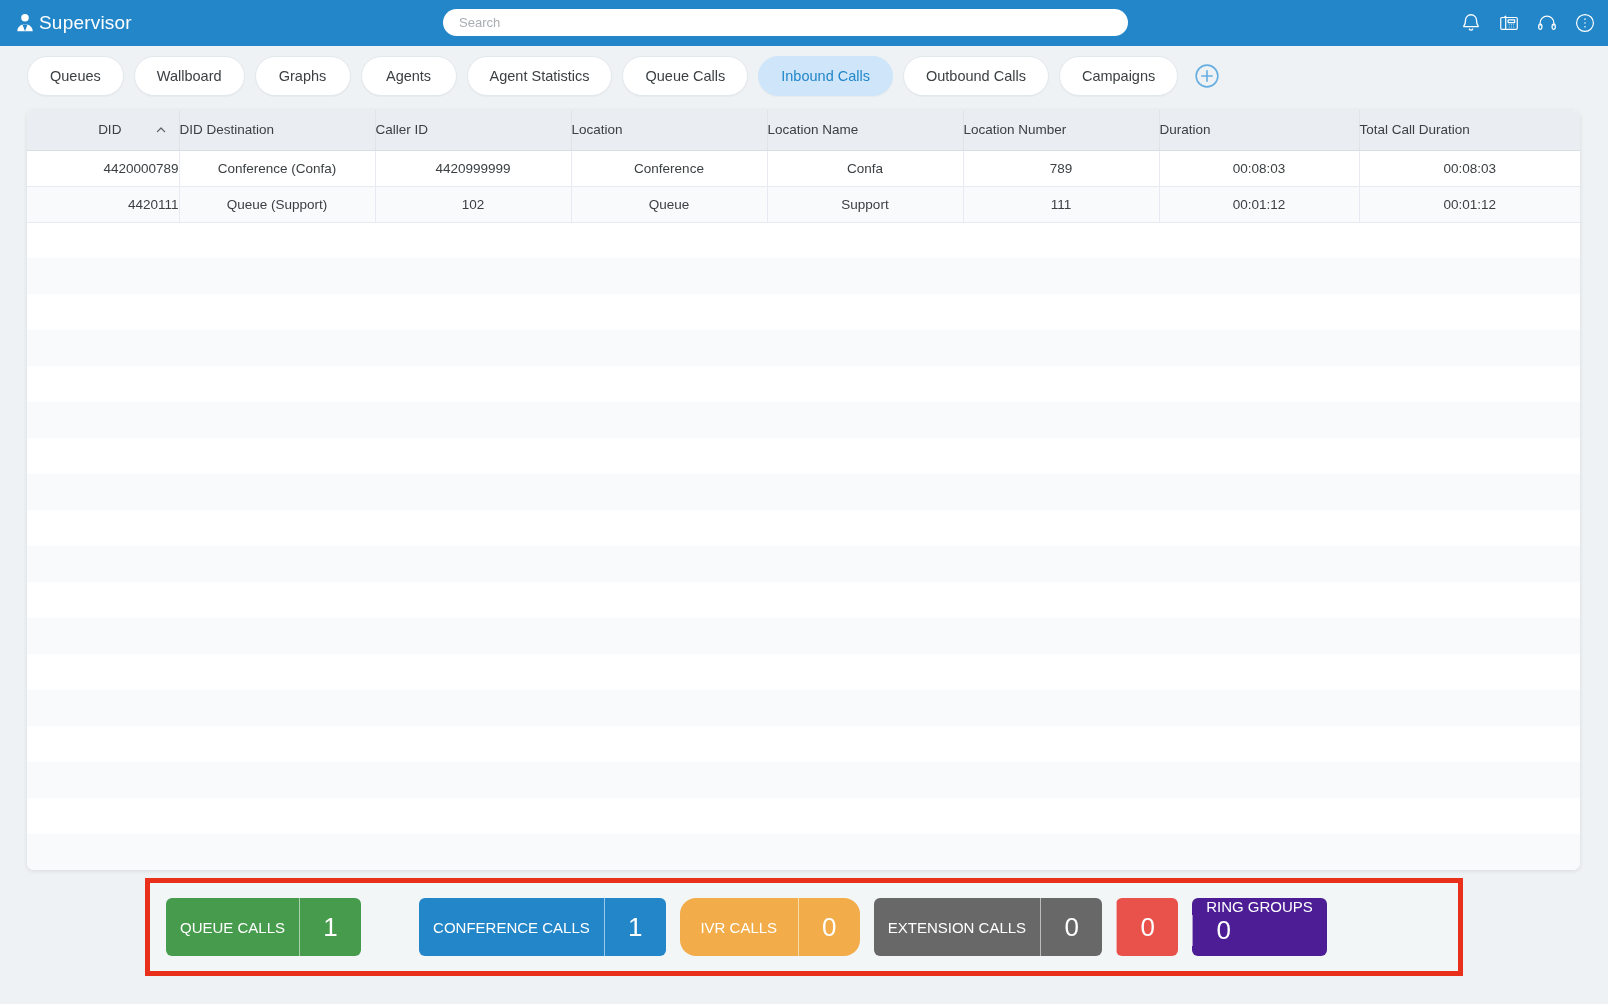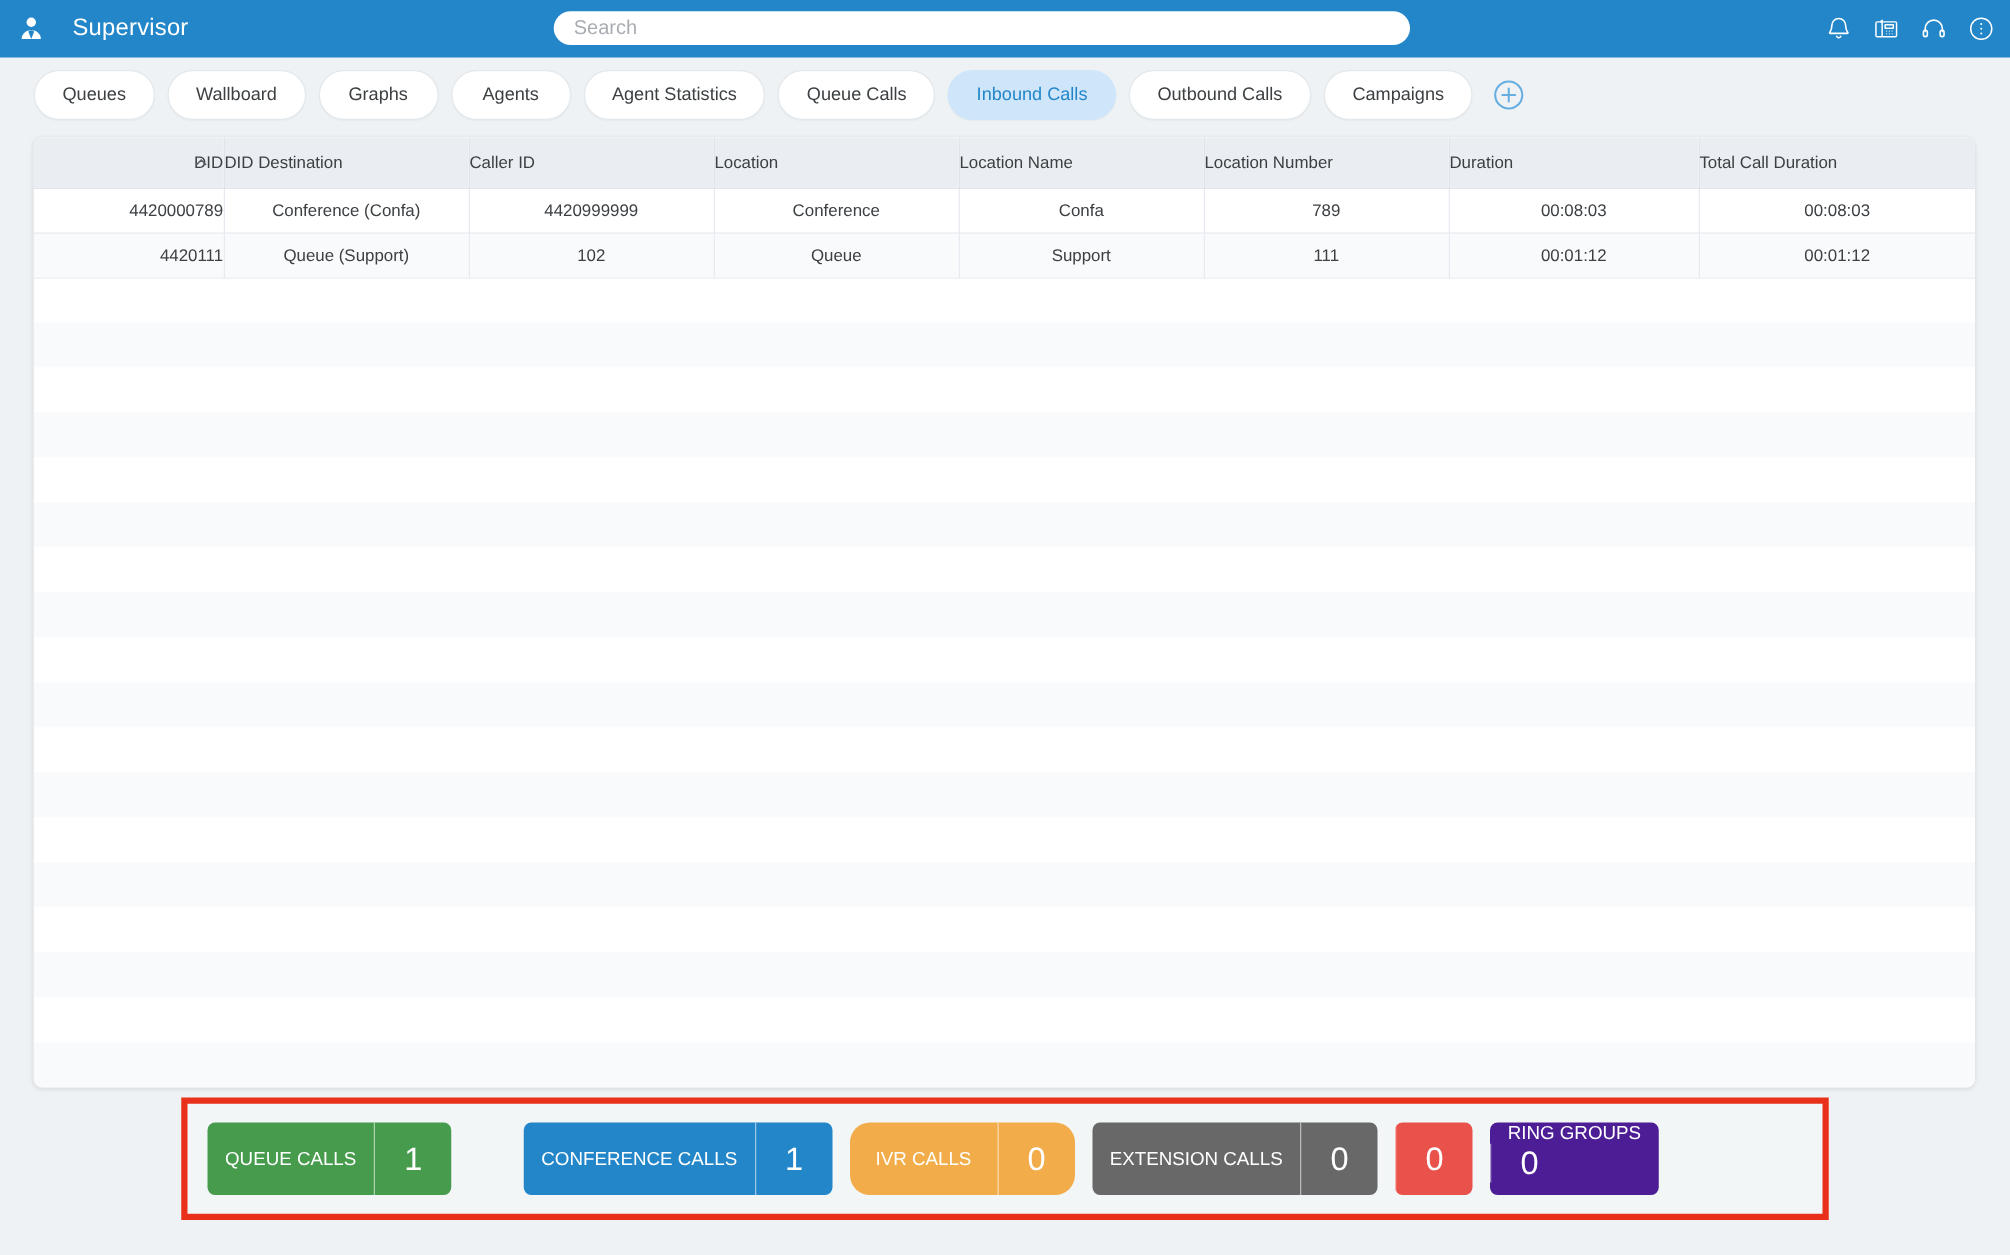--- a/index.html
+++ b/index.html
@@ -10,38 +10,38 @@
     overflow: hidden;
   }
 
   
   .topbar {
     position: absolute; top: 0; left: 0;
     width: 1608px; height: 46px;
     background: #2286c9;
     display: flex; align-items: center;
   }
-  .brand { display: flex; align-items: center; gap: 22px; margin-left: 14px; }
+  .brand { display: flex; align-items: center; gap: 3px; margin-left: 14px; }
   .brand-icon { width: 22px; height: 22px; display: block; }
   .brand-title {
     color: #ffffff; font-size: 19px; letter-spacing: .2px;
     font-weight: 400; white-space: nowrap;
   }
   .search-wrap {
     position: absolute; left: 443px; top: 9px;
     width: 685px; height: 27px;
   }
   .search-input {
     width: 100%; height: 100%;
     border: none; outline: none;
     border-radius: 14px;
     background: #ffffff;
     padding: 0 16px;
     font-family: "Liberation Sans", sans-serif;
-    font-size: 16px; color: #444;
+    font-size: 13px; color: #444;
   }
   .search-input::placeholder { color: #a9adb2; }
   .topicons {
     position: absolute; right: 12px; top: 0; height: 46px;
     display: flex; align-items: center; gap: 16px;
   }
   .topicon { width: 22px; height: 22px; display: block; cursor: pointer; }
 
   
   .tabbar {
@@ -91,21 +91,21 @@
     background: #eaeef3;
     border-right: 1px solid #dfe4ea;
     border-bottom: 1px solid #d9dee5;
     font-size: 13.5px;
     font-weight: 400;
     color: #3c4043;
     text-align: left;
     position: relative;
   }
   table.grid th:last-child { border-right: none; }
-  table.grid th.left { text-align: right; padding-left: 14px; }
+  table.grid th.left { text-align: center; padding-left: 14px; }
   .sort-caret {
     position: absolute; right: 12px; top: 50%;
     transform: translateY(-50%);
     width: 12px; height: 12px;
   }
   table.grid td {
     height: 36px;
     font-size: 13.5px;
     color: #3c4043;
     text-align: center;

